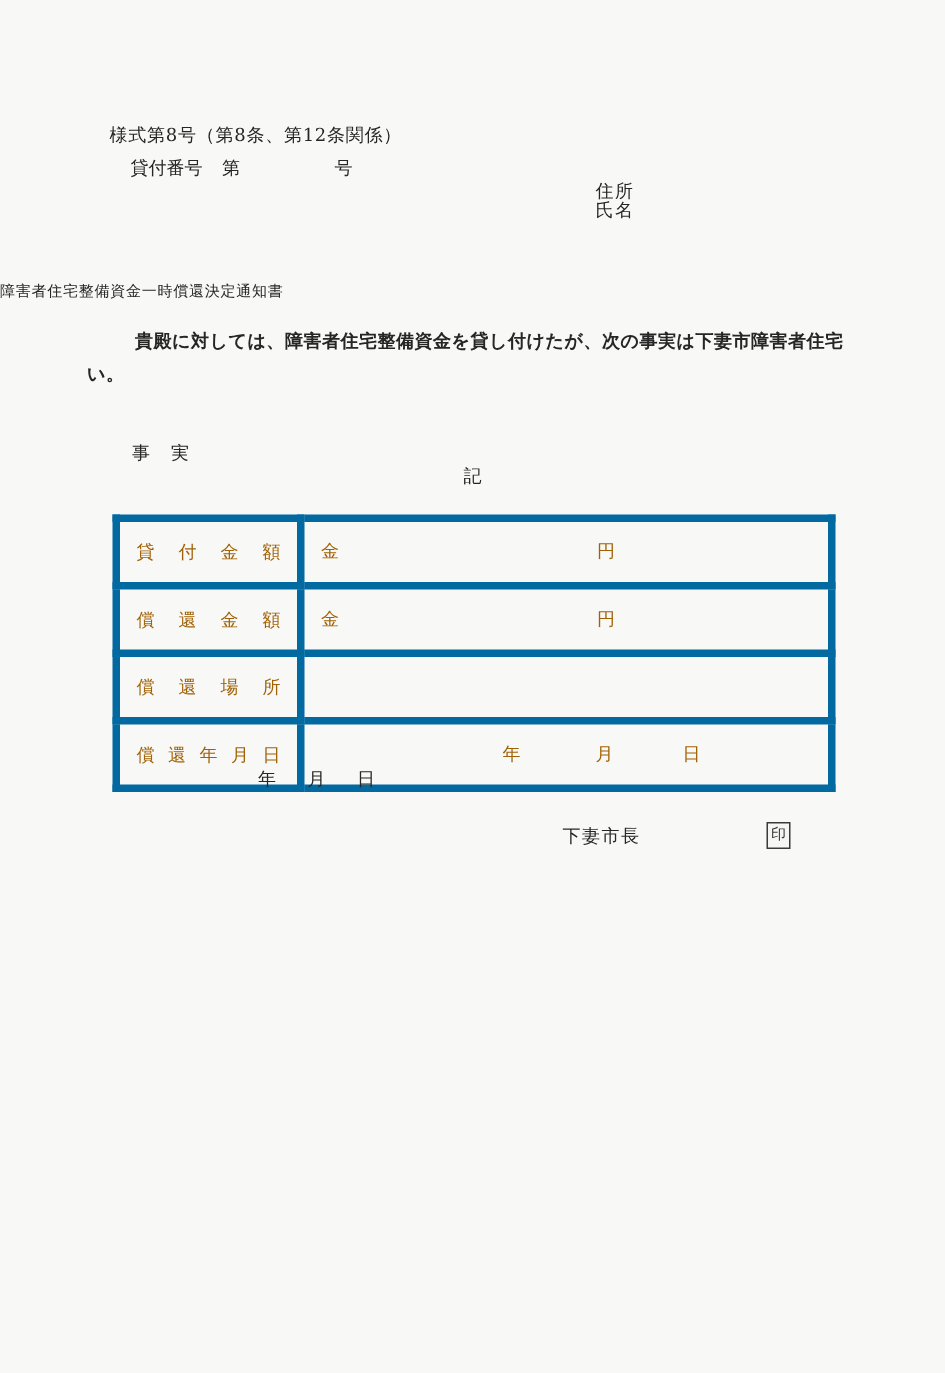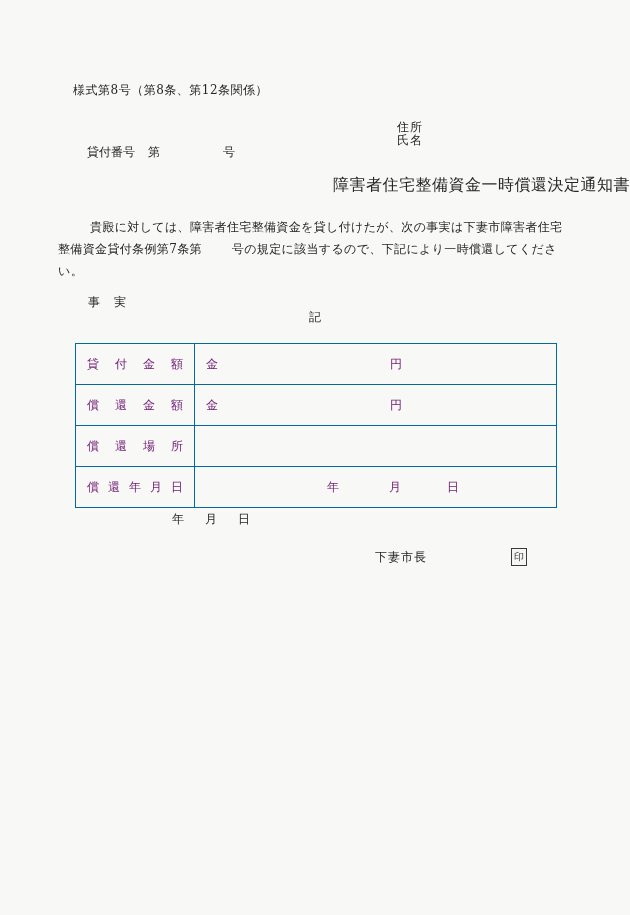--- a/index.html
+++ b/index.html
@@ -14,62 +14,63 @@
     background: #f8f8f6;
     color: #262626;
     font-family: "DejaVu Serif", "Liberation Serif", serif;
     font-size: 12px;
     overflow: hidden;
   }
   .abs { position: absolute; white-space: nowrap; }
 
   .form-number { left: 73px; top: 82px; letter-spacing: 0.5px; }
 
-  .loan-line { left: 0; top: 104px; width: 100%; height: 16px; margin-top: 40px; }
+  .loan-line { left: 0; top: 104px; width: 100%; height: 16px; }
   .loan-label  { left: 87px;  top: 0; }
   .loan-prefix { left: 148px; top: 0; }
   .loan-suffix { left: 223px; top: 0; }
 
   .addr-label { left: 397px; top: 119px; letter-spacing: 1px; text-align: center; }
   .name-label { left: 397px; top: 132px; letter-spacing: 1px; }
 
   .doc-title {
-    left: 0; top: 175px; width: 100%;
-    text-align: right;
-    font-size: 16px;
+    left: 0; top: 187px; width: 100%;
+    text-align: left;
+    font-size: 10px;
     letter-spacing: 0.5px;
   }
 
   .body-text {
     left: 58px; top: 216px; width: 500px;
     line-height: 22px;
     letter-spacing: 0.35px;
+    font-weight: bold;
   }
   .body-line { white-space: nowrap; }
   .indent1 { padding-left: 32px; }
   .blank-gap { display: inline-block; width: 30px; }
 
   .fact-line { left: 88px; top: 294px; letter-spacing: 1px; }
 
   .record-heading { left: 0; top: 309px; width: 100%; text-align: center; }
 
   .notice-table {
     position: absolute;
     left: 75px; top: 343px;
     border-collapse: collapse;
     table-layout: fixed;
     width: 482px;
   }
   .notice-table td {
-    border: 1px solid #0369a1;
+    border: 5px solid #0369a1;
     height: 40px;
     padding: 0;
     vertical-align: middle;
     font-size: 12px;
-    color: #701a75;
+    color: #a16207;
   }
   .label-cell {
     width: 96px;
     padding: 0 11px !important;
     text-align: justify;
     text-align-last: justify;
   }
   .value-cell { position: relative; }
   .value-cell .v {
     position: absolute;
@@ -114,21 +115,20 @@
     <span class="abs loan-suffix">号</span>
   </div>
 
   <div class="abs addr-label">住所</div>
   <div class="abs name-label">氏名</div>
 
   <div class="abs doc-title">障害者住宅整備資金一時償還決定通知書</div>
 
   <div class="abs body-text">
     <div class="body-line indent1">貴殿に対しては、障害者住宅整備資金を貸し付けたが、次の事実は下妻市障害者住宅</div>
-    <div class="body-line"><span>整備資金貸付条例第7条第</span><span class="blank-gap"></span><span>号の規定に該当するので、下記により一時償還してくださ</span></div>
     <div class="body-line">い。</div>
   </div>
 
   <div class="abs fact-line">事　実</div>
 
   <div class="abs record-heading">記</div>
 
   <table class="notice-table">
     <tbody>
       <tr>

